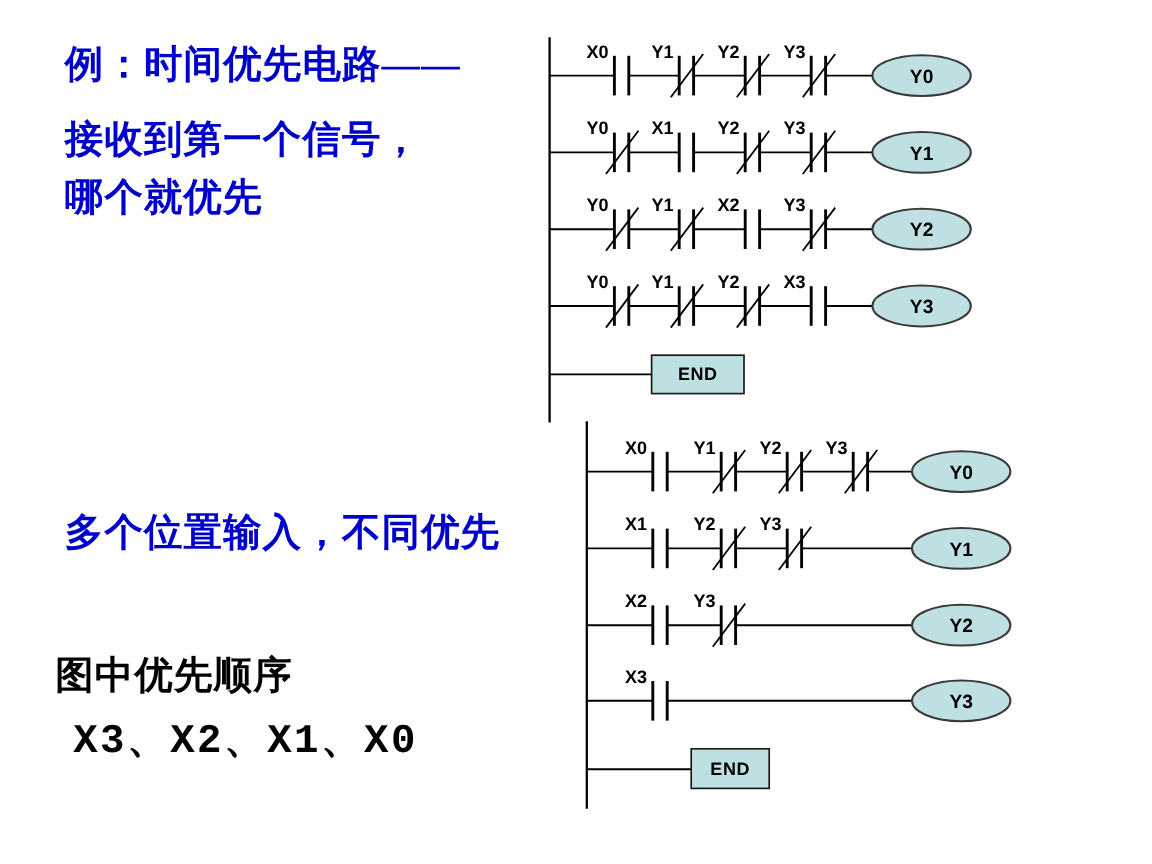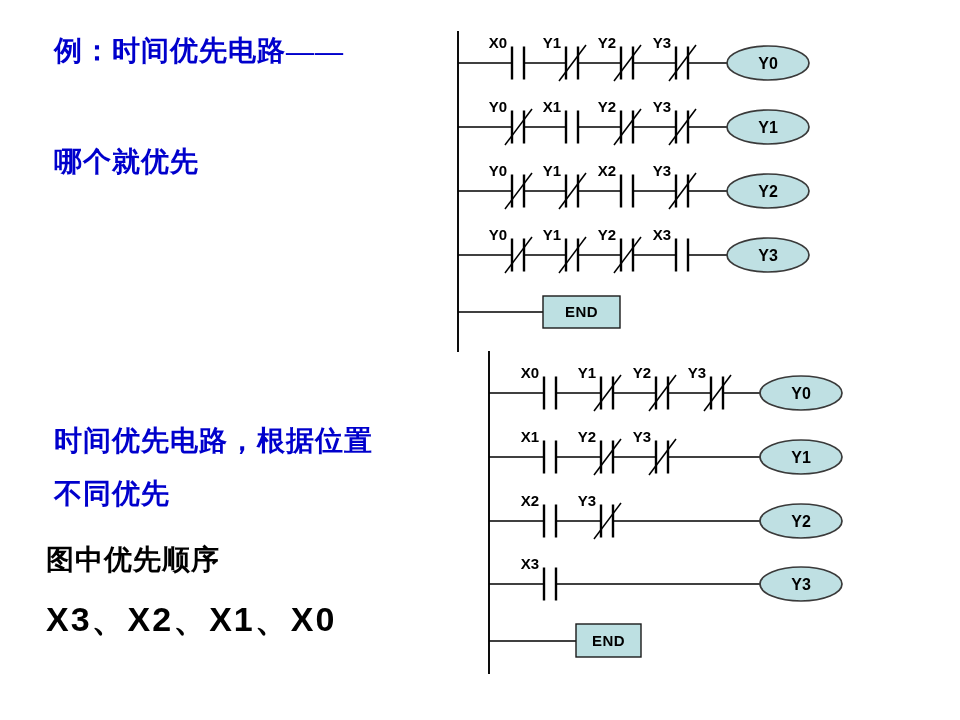--- a/index.html
+++ b/index.html
@@ -4,46 +4,46 @@
 <style>
   html,body { margin:0; padding:0; background:#888; }
   .slide {
     position:relative; width:960px; height:720px;
     background:var(--slide-bg,#fff); overflow:hidden;
     font-family:"Liberation Sans", sans-serif;
   }
   .cap {
     position:absolute; white-space:nowrap;
     font-family:"Liberation Serif","DejaVu Serif",serif;
-    font-weight:700; font-size:28px; letter-spacing:1px; line-height:1.1;
+    font-weight:700; font-size:32px; letter-spacing:1px; line-height:1.1;
     color:var(--caption-blue,#0000CC);
   }
   .cap.black { color:var(--text-black,#000); }
   .cap.latin {
-    font-family:Liberation Sans, sans-serif;
-    font-size:34px; letter-spacing:2px;
+    font-family:Liberation Mono, monospace;
+    font-size:34px; letter-spacing:2px;margin-left:15px;
   }
   #cap-t1{left:54px;top:36px}  #cap-t2{left:54px;top:99px}  #cap-t3{left:54px;top:147px}
   #cap-b1{left:54px;top:374px} #cap-b2{left:54px;top:426px} #cap-b3{left:54px;top:479px}
   #cap-n1{left:46px;top:545px} #cap-n2{left:46px;top:601px}
   svg.ladder-canvas { position:absolute; left:0; top:0; }
   svg .contact-label { font:700 15px "Liberation Sans",sans-serif; fill:#000; }
   svg .coil-label    { font:700 16px "Liberation Sans",sans-serif; fill:#000; }
   svg .end-label     { font:700 15px "Liberation Sans",sans-serif; fill:#000; letter-spacing:.5px; }
 </style>
 </head>
 <body>
 
 <div class="slide">
 
   <div id="cap-t1" class="cap">例：时间优先电路——</div>
+  <div id="cap-t2" class="cap">接收到第一个信号，</div>
   <div id="cap-t3" class="cap">哪个就优先</div>
 
-  <div id="cap-b2" class="cap">时间优先电路，根据位置</div>
-  <div id="cap-b3" class="cap">不同优先</div>
+  <div id="cap-b2" class="cap">多个位置输入，不同优先</div>
 
   <div id="cap-n1" class="cap black">图中优先顺序</div>
   <div id="cap-n2" class="cap black latin">X3、X2、X1、X0</div>
 
   <svg class="ladder-canvas" id="ladder-svg" width="960" height="720" viewBox="0 0 960 720">
       <g>
         <line x1="458" y1="31" x2="458" y2="352" stroke="#000000" stroke-width="1.9"></line>
         <g>
           <line x1="458" y1="63" x2="512" y2="63" stroke="#000000" stroke-width="1.6"></line>
           <line x1="512" y1="46.5" x2="512" y2="79.5" stroke="#000000" stroke-width="2.4"></line>

